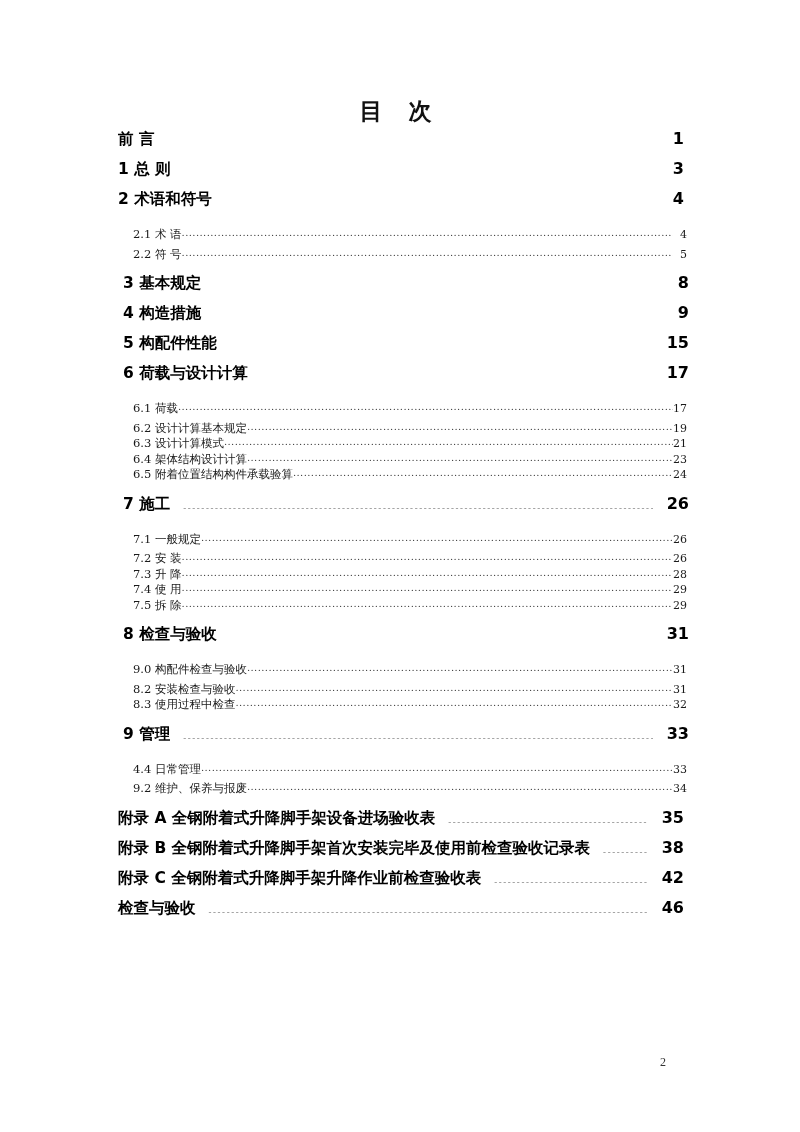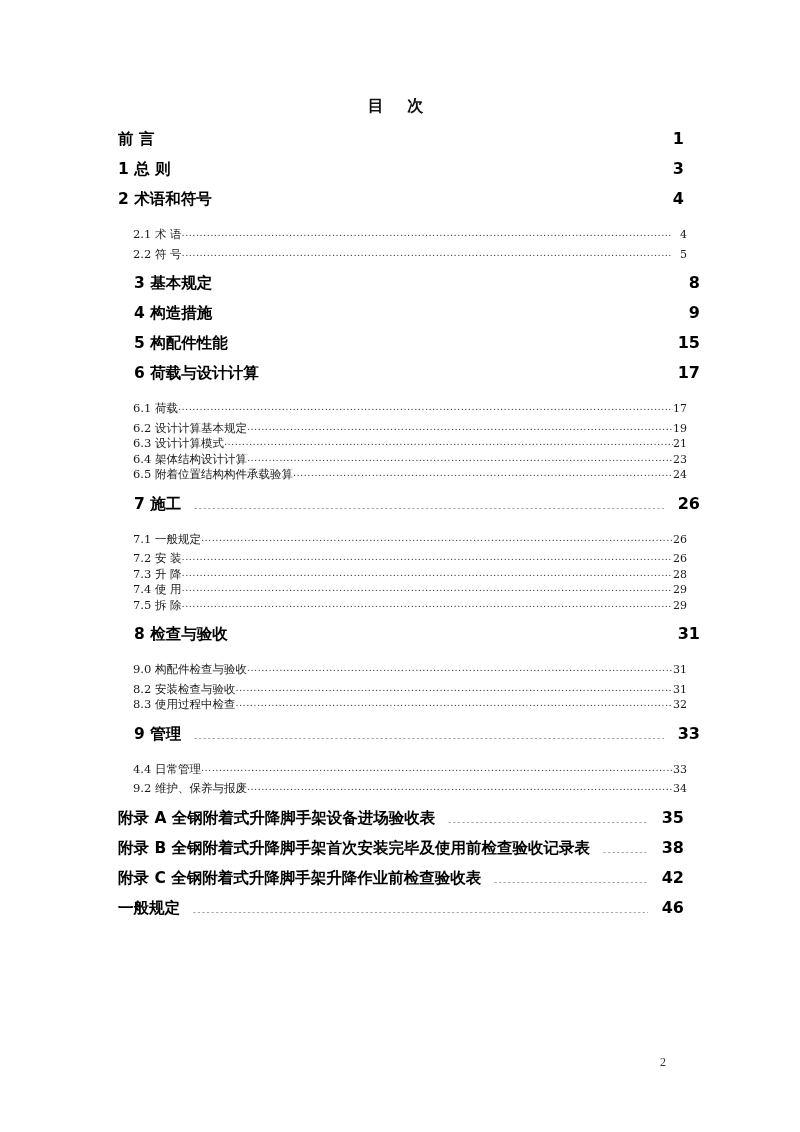--- a/index.html
+++ b/index.html
@@ -26,21 +26,21 @@
 
   
   .toc-title {
     position: absolute;
     top: 96px;
     left: 0;
     width: 800px;
     text-align: center;
     font-family: "DejaVu Sans", "Liberation Sans", sans-serif;
     font-weight: bold;
-    font-size: 16px;
+    font-size: 23px;
     letter-spacing: 9px;
     color: #111;
   }
 
   
   .toc-body {
     position: absolute;
     top: 124px;
     left: 118px;
     width: 566px;
@@ -94,21 +94,21 @@
     top: -1px;
   }
   .lvl1 .toc-page {
     font-size: 16px;
     min-width: 22px;
     padding-left: 2px;
   }
 
   
   .lvl1.indent {
-    margin-left: 16px;
+    margin-left: 5px;
   }
 
   
   .lvl2 {
     font-family: "DejaVu Serif", "Liberation Serif", serif;
     font-weight: normal;
     font-size: 11.5px;
     line-height: 15.5px;
     color: #1a1a1a;
     margin-left: 15px;
@@ -304,21 +304,21 @@
         <span class="toc-label">附录 B   全钢附着式升降脚手架首次安装完毕及使用前检查验收记录表</span>
         <span class="toc-leader"></span>
         <span class="toc-page">38</span>
       </div>
       <div class="toc-row lvl1">
         <span class="toc-label">附录 C   全钢附着式升降脚手架升降作业前检查验收表</span>
         <span class="toc-leader"></span>
         <span class="toc-page">42</span>
       </div>
       <div class="toc-row lvl1">
-        <span class="toc-label">一般规定</span>
+        <span class="toc-label">检查与验收</span>
         <span class="toc-leader"></span>
         <span class="toc-page">46</span>
       </div>
     </div>
 
   <div class="page-number">2</div>
 
 </div>
 
 </body></html>

